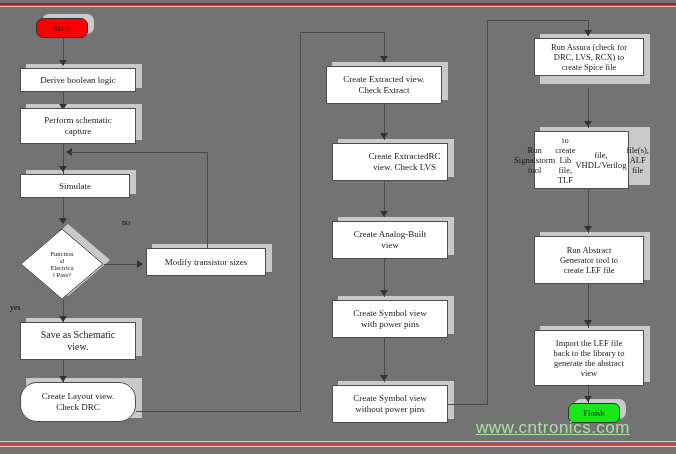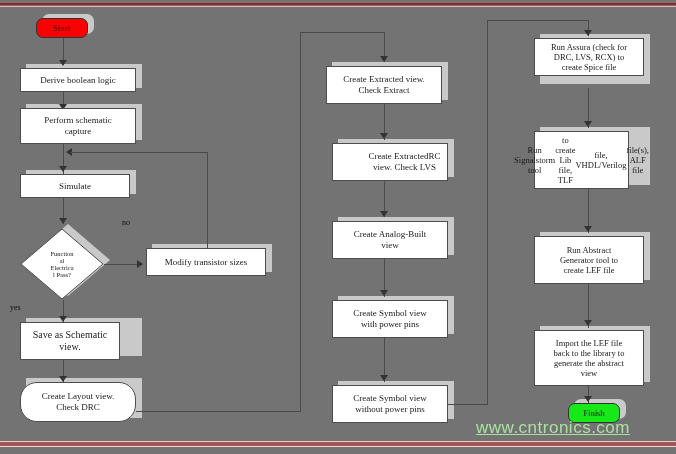--- a/index.html
+++ b/index.html
@@ -204,21 +204,21 @@
   </div>
 
   <div class="ln lnv" style="left:207px;top:152px;height:96px;"></div>
   <div class="ln lnh" style="left:70px;top:152px;width:138px;"></div>
 
   <div class="ln lnv" style="left:63px;top:300px;height:24px;"></div>
   <div class="arrow arrow-down" style="left:59px;top:316px;"></div>
   <div class="edge-label" style="left:10px;top:303px;font-size:8px;">yes</div>
 
   <div class="shadow" style="left:26px;top:318px;width:116px;height:38px;"></div>
-  <div class="node" style="left:20px;top:322px;width:100px;height:38px;font-size:10px;flex-direction:column;">
+  <div class="node" style="left:20px;top:322px;width:116px;height:38px;font-size:10px;flex-direction:column;">
     <span>Save as Schematic</span>
     <span>view.</span>
   </div>
 
   <div class="ln lnv" style="left:63px;top:360px;height:24px;"></div>
   <div class="arrow arrow-down" style="left:59px;top:376px;"></div>
 
   <div class="shadow" style="left:26px;top:378px;width:116px;height:40px;"></div>
   <div class="node" style="left:20px;top:382px;width:116px;height:40px;font-size:9px;flex-direction:column;border-radius:17px;">
     <span>Create Layout view.</span>
@@ -315,19 +315,19 @@
     <span>Import the LEF file</span>
     <span>back to the library  to</span>
     <span>generate  the abstract</span>
     <span>view</span>
   </div>
 
   <div class="ln lnv" style="left:588px;top:386px;height:18px;"></div>
   <div class="arrow arrow-down" style="left:584px;top:396px;"></div>
 
   <div class="shadow shadow-round" style="left:574px;top:399px;width:52px;height:20px;"></div>
-  <div class="term term-finish" style="left:568px;top:403px;width:52px;height:20px;font-size:8px;">
+  <div class="term term-finish" style="left:568px;top:403px;width:52px;height:20px;font-size:8px;border-radius:6px;">
     <span>Finish</span>
   </div>
 
   <div class="watermark" style="left:476px;top:418px;font-size:17px;text-decoration:underline;">www.cntronics.com</div>
 
 </div>
 
 </body></html>

